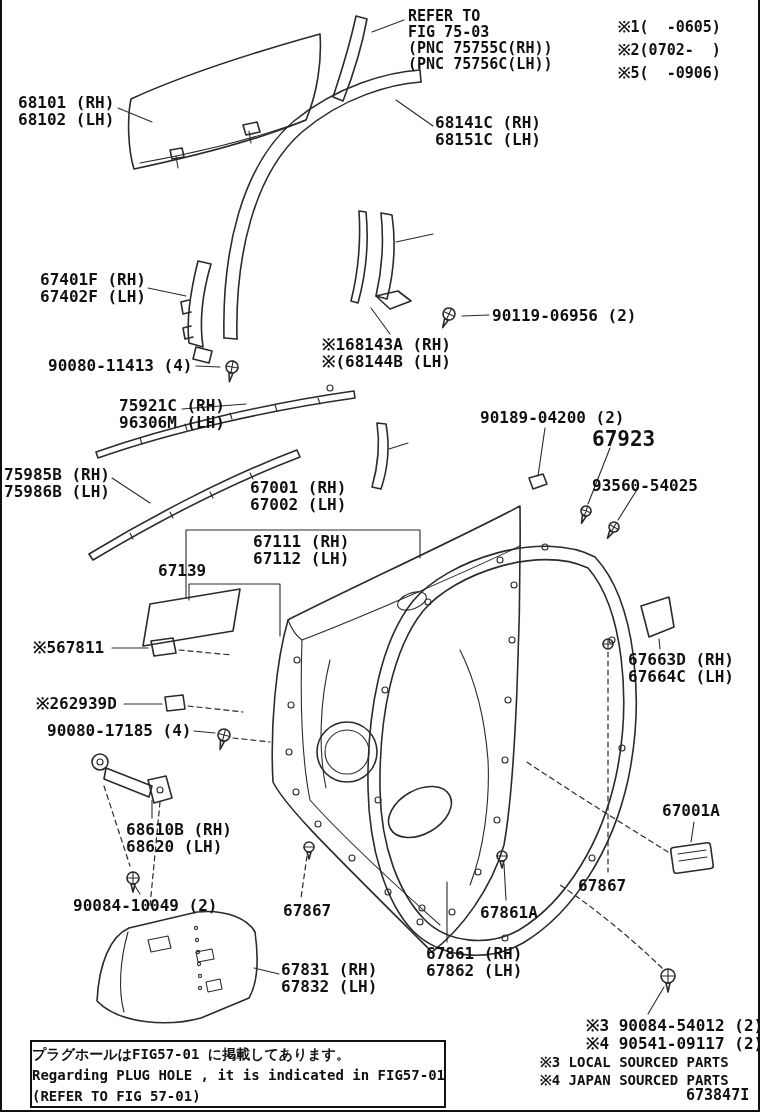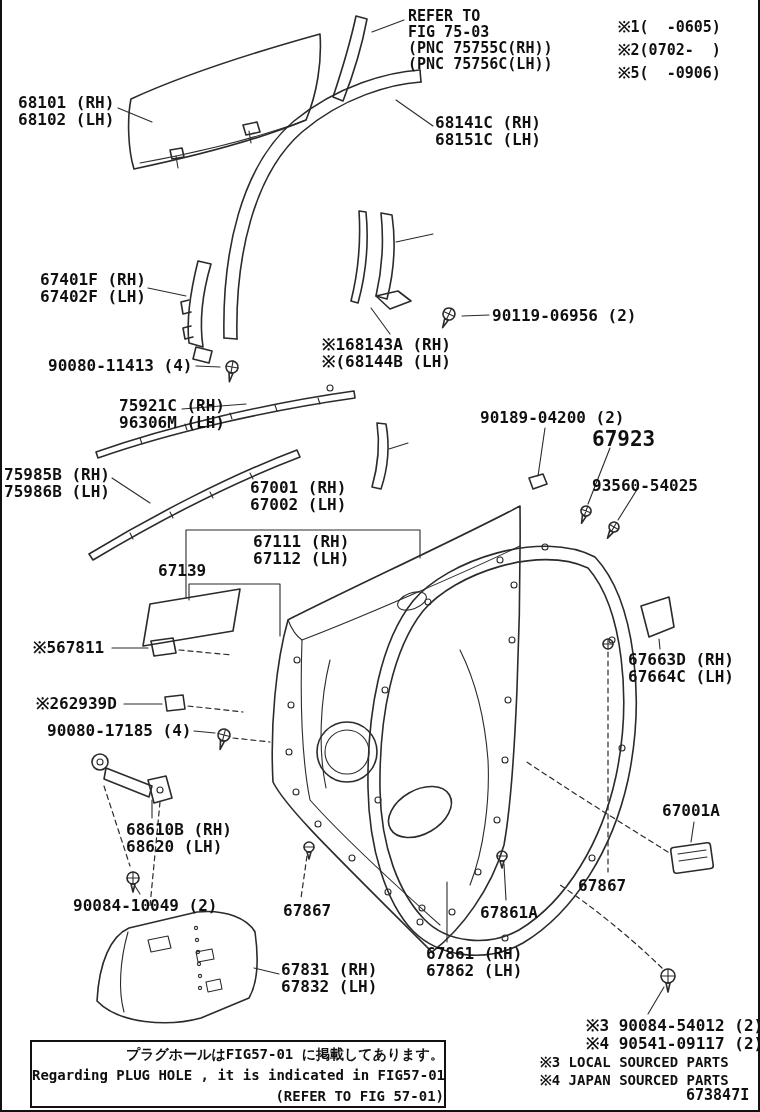--- a/index.html
+++ b/index.html
@@ -19,21 +19,21 @@
     white-space:pre;
     color:#101010;
   }
   .frame {
     position:absolute; inset:0; z-index:4; pointer-events:none;
     border-left:2px solid #111; border-right:2px solid #111; border-bottom:2px solid #111;
   }
   .plug-box {
     position:absolute; left:30px; top:1040px; width:416px; height:68px;
     border:2px solid #111; z-index:3;
-    text-align:right; font-weight:bold; padding-top:2px;
+    text-align:left; font-weight:bold; padding-top:2px;
   }
   .plug-box div { font-size:14px; line-height:21px; white-space:pre; }
   .ln   { fill:none; stroke:#2b2b2b; stroke-width:1.6; stroke-linecap:round; stroke-linejoin:round; }
   .thin { stroke-width:1.1; }
   .dash { fill:none; stroke:#2b2b2b; stroke-width:1.2; stroke-dasharray:5 4; stroke-linecap:round; }
 </style>
 </head>
 <body>
 
 <svg id="art" width="760" height="1112" viewBox="0 0 760 1112" xmlns="http://www.w3.org/2000/svg">

